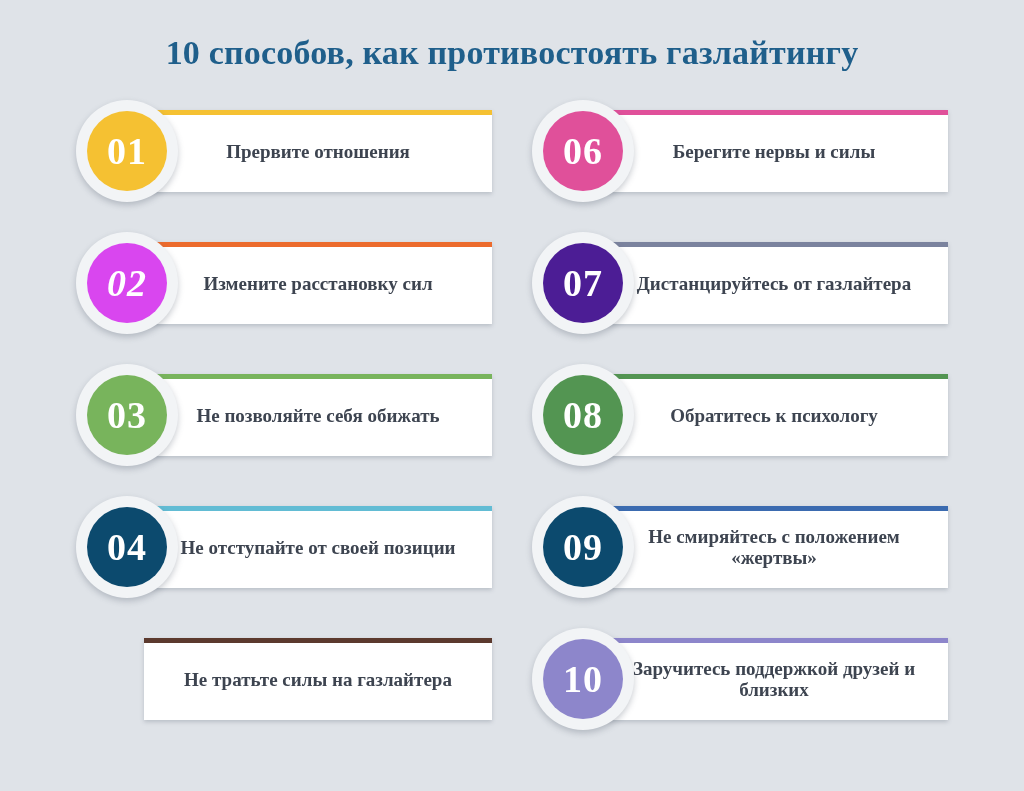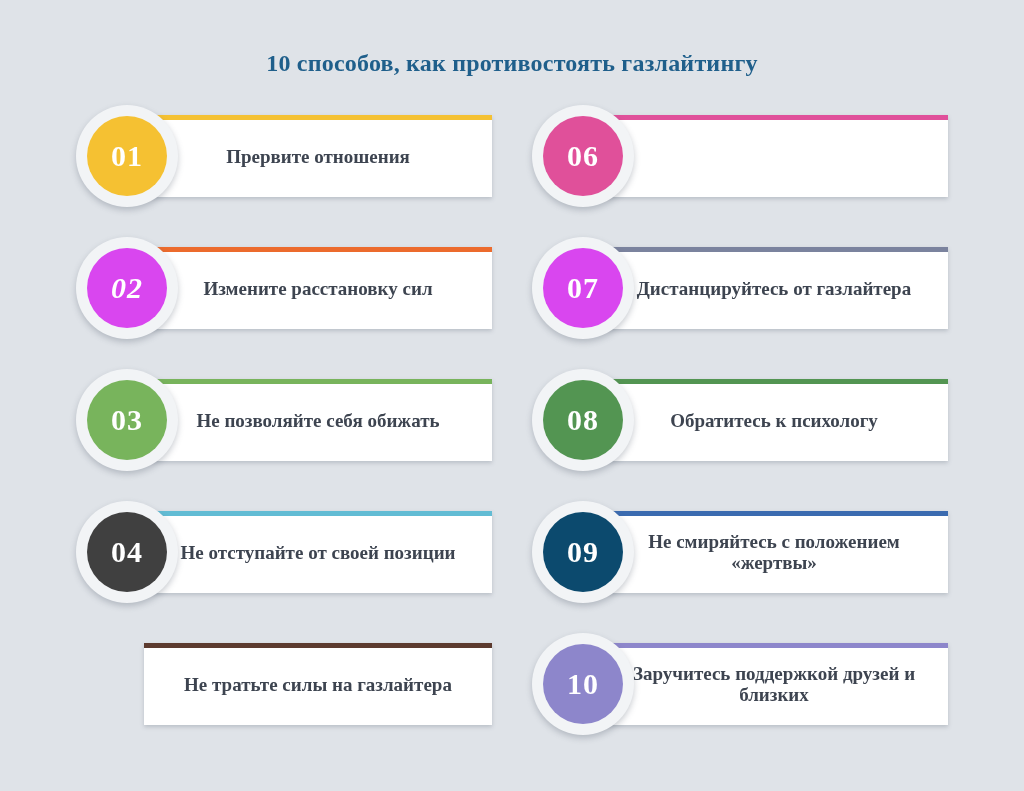--- a/index.html
+++ b/index.html
@@ -17,24 +17,24 @@
     position: relative;
     width: 1024px;
     height: 791px;
     box-sizing: border-box;
   }
   .title {
     text-align: center;
     color: #1f5f8b;
     font-family: "Liberation Serif", serif;
     font-weight: bold;
-    font-size: 24px;
+    font-size: 34px;
     letter-spacing: 0.2px;
     padding-top: 34px;
-    margin: 16px;
+    margin: 0;
   }
   .columns {
     display: flex;
     flex-direction: row;
     justify-content: center;
     gap: 40px;
     margin-top: 28px;
   }
   .column {
     display: flex;
@@ -91,21 +91,21 @@
   .circle {
     width: 80px;
     height: 80px;
     border-radius: 50%;
     display: flex;
     align-items: center;
     justify-content: center;
     color: #ffffff;
     font-family: "Liberation Serif", serif;
     font-weight: bold;
-    font-size: 30px;
+    font-size: 38px;
     letter-spacing: 1px;
   }
 </style>
 </head>
 <body style="background: rgb(223, 227, 232);">
 
 <div class="infographic">
 
   <h1 class="title" style="color: rgb(31, 95, 139);">10 способов, как противостоять газлайтингу</h1>
 
@@ -142,51 +142,52 @@
           <div class="circle" style="background: rgb(120, 180, 92);">03</div>
         </div>
       </div>
 
       <div class="item">
         <div class="bar">
           <div class="bar-top" style="background: rgb(98, 188, 212);"></div>
         </div>
         <div class="bar-label">Не отступайте от своей позиции</div>
         <div class="circle-wrap">
-          <div class="circle" style="background: #404040;">04</div>
+          <div class="circle" style="background: #0c4a6e;">04</div>
         </div>
       </div>
 
       <div class="item">
         <div class="bar">
           <div class="bar-top" style="background: rgb(92, 58, 46);"></div>
         </div>
         <div class="bar-label">Не тратьте силы на газлайтера</div>
       </div>
 
     </div>
 
     <div class="column">
 
       <div class="item">
         <div class="bar">
           <div class="bar-top" style="background: rgb(224, 80, 154);"></div>
         </div>
+        <div class="bar-label">Берегите нервы и силы</div>
         <div class="circle-wrap">
           <div class="circle" style="background: rgb(224, 80, 154);">06</div>
         </div>
       </div>
 
       <div class="item">
         <div class="bar">
           <div class="bar-top" style="background: rgb(123, 131, 158);"></div>
         </div>
         <div class="bar-label">Дистанцируйтесь от газлайтера</div>
         <div class="circle-wrap">
-          <div class="circle" style="background: #d946ef;">07</div>
+          <div class="circle" style="background: #4c1d95;">07</div>
         </div>
       </div>
 
       <div class="item">
         <div class="bar">
           <div class="bar-top" style="background: rgb(83, 149, 82);"></div>
         </div>
         <div class="bar-label">Обратитесь к психологу</div>
         <div class="circle-wrap">
           <div class="circle" style="background: rgb(83, 149, 82);">08</div>

